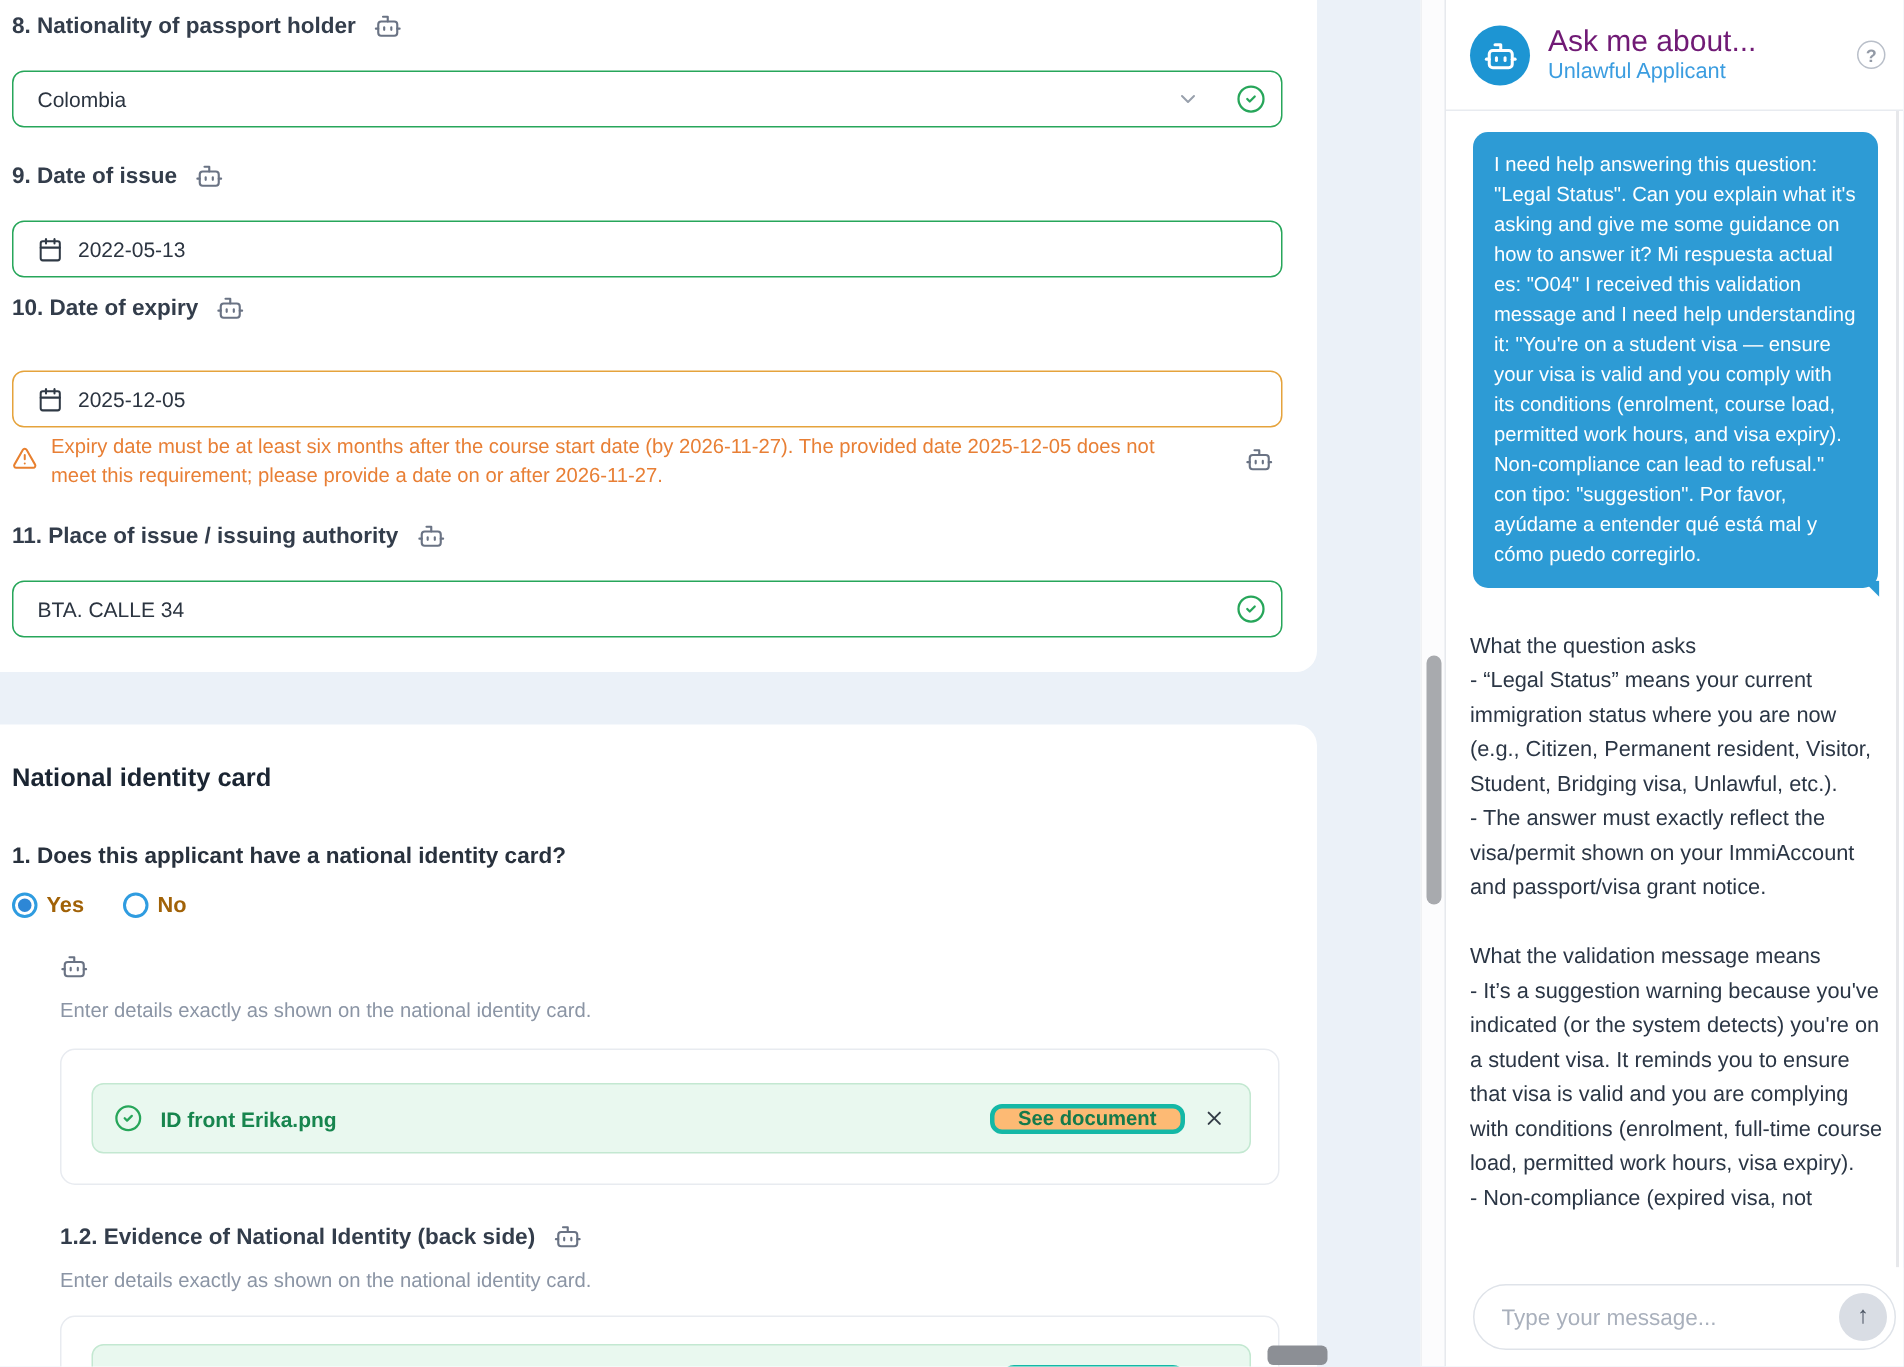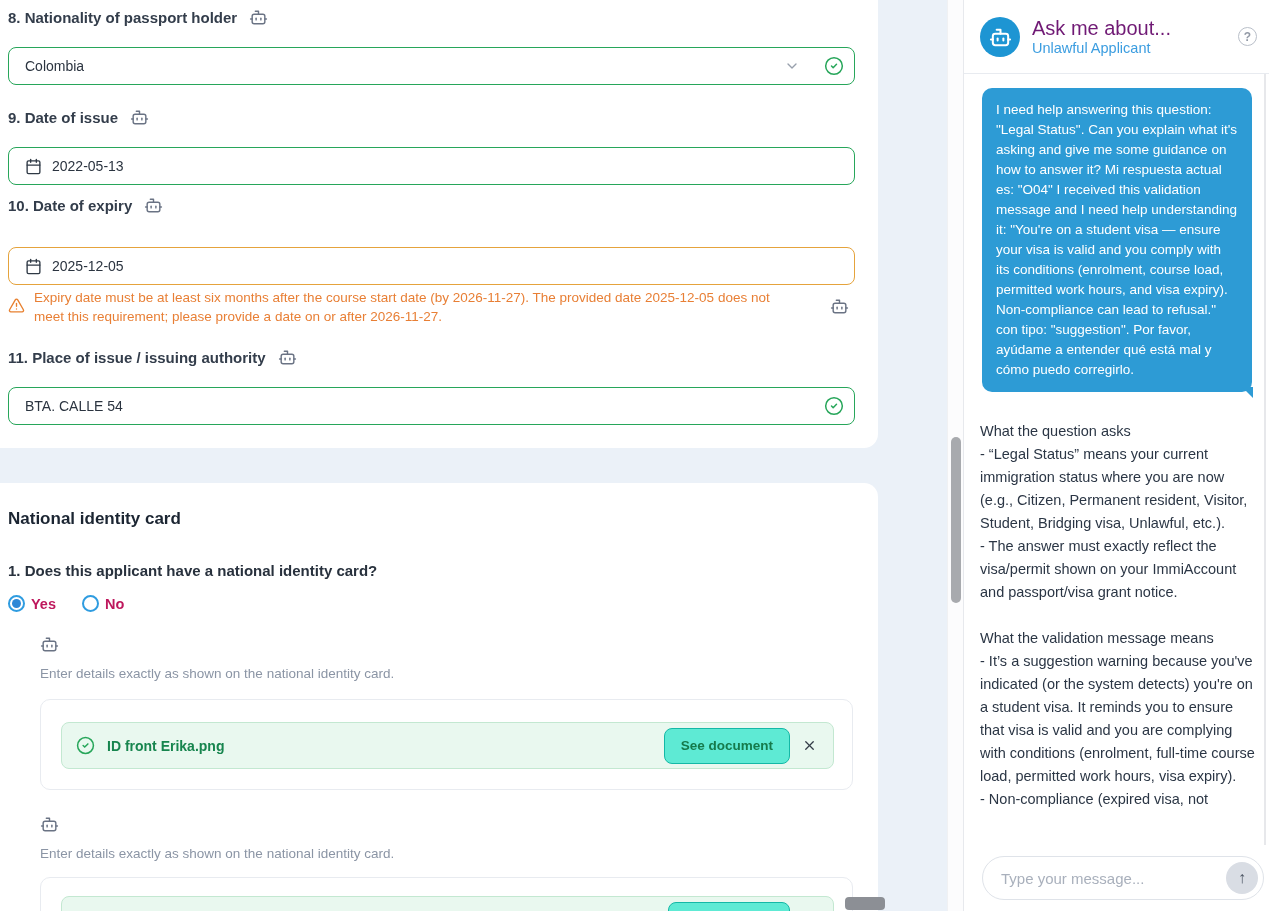--- a/index.html
+++ b/index.html
@@ -30,36 +30,36 @@
   .input .grow { flex:1; }
 
   .warning-row { position:absolute; left:8px; top:288px; width:800px; display:flex; gap:9px; }
   .warning-text { width:766px; font-size:13.5px; line-height:19px; color:#e87f35; }
   .warning-row svg { margin-top:9px; }
 
   .section-heading { position:absolute; left:8px; top:509px; font-size:17px; font-weight:700; color:#1b2532; }
   .question { position:absolute; left:8px; top:562px; font-size:15px; font-weight:600; color:#28313d; }
 
   .radio-row { position:absolute; left:8px; top:595px; display:flex; align-items:center; gap:26px; }
-  .radio-opt { display:flex; align-items:center; gap:6px; font-size:14.5px; font-weight:600; color:#be185d; }
+  .radio-opt { display:flex; align-items:center; gap:6px; font-size:14.5px; font-weight:600; color:#a16207; }
   .radio { width:17px; height:17px; border-radius:50%; border:2px solid #2f9ce0; position:relative; background:#fff; }
   .radio.checked::after { content:""; position:absolute; inset:2px; border-radius:50%; background:#2d87d6; }
 
   .sub-label { left:40px; }
   .hint { position:absolute; left:40px; font-size:13.5px; color:#8b95a5; }
 
   .upload-box { position:absolute; left:40px; width:813px; background:#fff; border:1px solid #e8ebf0; border-radius:10px; }
   .upload-inner {
     position:absolute; left:20px; top:22px; width:773px; height:47px;
     background:#e9f8ef; border:1px solid #c3e8d1; border-radius:8px;
     display:flex; align-items:center; padding:0 16px 0 14px; gap:12px;
   }
   .file-name { flex:1; font-size:14px; font-weight:700; color:#17854e; }
   .see-doc-btn {
-    height:36px; padding:0 16px; background:#5eead4; border:1px solid #14b8a6;
+    height:20px; padding:0 16px; background:#fdba74; border:3px solid #14b8a6;
     border-radius:8px; font-size:13.5px; font-weight:600; color:#157a4b;
     display:flex; align-items:center; cursor:pointer; white-space:nowrap;
     font-family:inherit;
   }
 
   
   .v-track { position:absolute; left:947px; top:0; width:16px; height:911px; background:#fcfcfd; border-left:1px solid #f0f1f3; }
   .v-thumb { position:absolute; left:3px; top:437px; width:10px; height:166px; background:#a8aaae; border-radius:5px; }
   .h-thumb { position:absolute; left:845px; top:897px; width:40px; height:13px; background:#8c8f95; border-radius:4px; }
 
@@ -201,21 +201,21 @@
   <svg width="19" height="19" viewBox="0 0 24 24" fill="none" stroke="#6a7384" stroke-width="1.8" stroke-linecap="round" stroke-linejoin="round">
       <path d="M12 8V4H8"></path>
       <rect x="4" y="8" width="16" height="12" rx="2.5"></rect>
       <path d="M2 14h2"></path>
       <path d="M20 14h2"></path>
       <path d="M9 13v2"></path>
       <path d="M15 13v2"></path>
     </svg>
 </div>
 <div class="input" style="top:387px;">
-  <span class="grow">BTA. CALLE 54</span>
+  <span class="grow">BTA. CALLE 34</span>
   <svg width="20" height="20" viewBox="0 0 24 24" fill="none" stroke="#27a65a" stroke-width="1.8" stroke-linecap="round" stroke-linejoin="round">
       <circle cx="12" cy="12" r="10"></circle>
       <path d="m9 12 2 2 4-4"></path>
     </svg>
 </div>
 
 <div class="card card2"></div>
 
 <div class="section-heading">National identity card</div>
 <div class="question">1. Does this applicant have a national identity card?</div>
@@ -252,20 +252,21 @@
     <span class="file-name">ID front Erika.png</span>
     <button class="see-doc-btn">See document</button>
     <svg width="15" height="15" viewBox="0 0 24 24" fill="none" stroke="#333c47" stroke-width="2.1" stroke-linecap="round">
         <path d="M18 6 6 18"></path>
         <path d="m6 6 12 12"></path>
       </svg>
   </div>
 </div>
 
 <div class="abs field-label sub-label" style="top:815px;">
+  <span>1.2. Evidence of National Identity (back side)</span>
   <svg width="19" height="19" viewBox="0 0 24 24" fill="none" stroke="#6a7384" stroke-width="1.8" stroke-linecap="round" stroke-linejoin="round">
       <path d="M12 8V4H8"></path>
       <rect x="4" y="8" width="16" height="12" rx="2.5"></rect>
       <path d="M2 14h2"></path>
       <path d="M20 14h2"></path>
       <path d="M9 13v2"></path>
       <path d="M15 13v2"></path>
     </svg>
 </div>
 <div class="hint" style="top:846px;">Enter details exactly as shown on the national identity card.</div>

